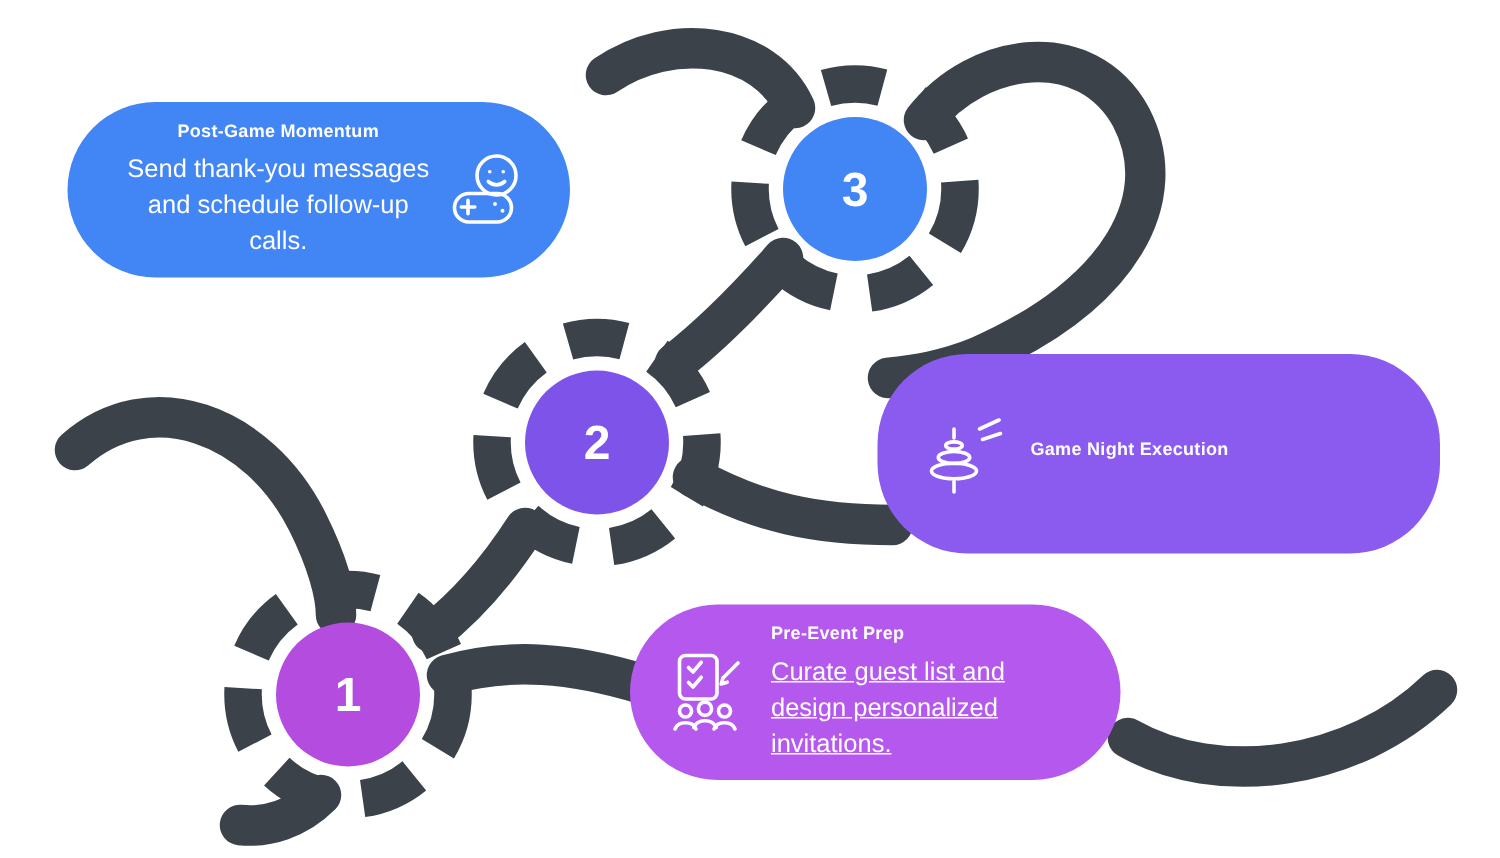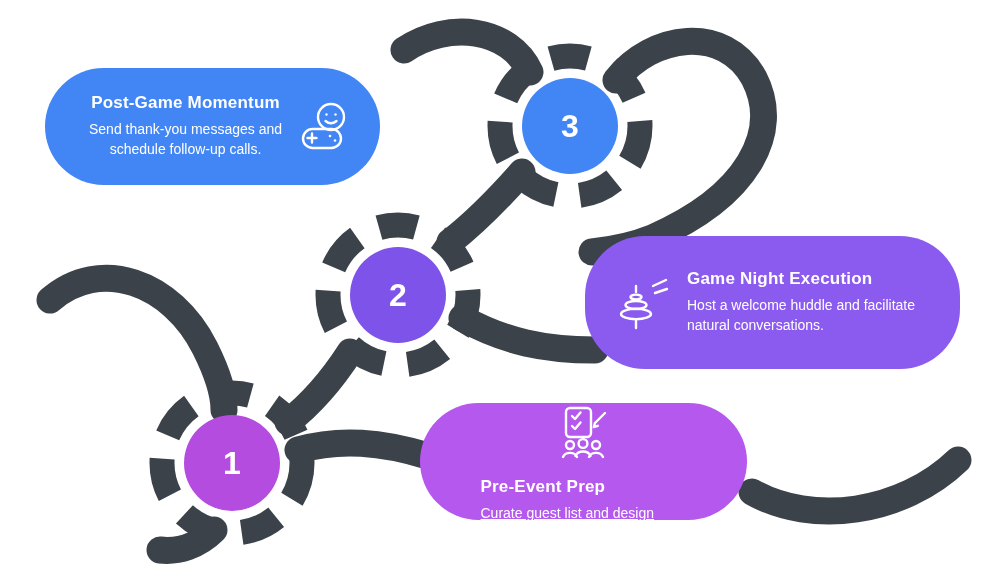--- a/index.html
+++ b/index.html
@@ -13,40 +13,40 @@
     color:#fff; font-size:32px; font-weight:bold; z-index:3;
   }
   .c1 { left:184px; top:415px; background:#b44ce0; }
   .c2 { left:350px; top:247px; background:#7d53e9; }
   .c3 { left:522px; top:78px;  background:#4285f4; }
 
   .card {
     position:absolute; display:flex; align-items:center;
     color:#fff; z-index:2; box-sizing:border-box;
   }
-  .card h2 { margin:0 0 7px 0; font-size:17px; font-weight:bold; letter-spacing:0.2px; }
-  .card p  { margin:0; font-size:14px; line-height:1.4; }
+  .card h2 { margin:0 0 7px 0; font-size:12px; font-weight:bold; letter-spacing:0.2px; }
+  .card p  { margin:0; font-size:17px; line-height:1.4; }
 
   .card-blue {
     left:45px; top:68px; width:335px; height:117px;
     border-radius:60px; background:#4285f4; padding:0 24px 0 34px;
   }
   .card-blue .card-text { flex:1; text-align:center; }
   .card-blue .card-text p { max-width:210px; margin:0 auto; }
   .card-blue .icon { margin-left:6px; }
 
   .card-purple {
     left:585px; top:236px; width:375px; height:133px;
     border-radius:60px; background:#8b5bf0; padding:0 28px 0 26px; gap:18px;
   }
   .card-purple .card-text p { max-width:252px; }
 
   .card-magenta {
     left:420px; top:403px; width:327px; height:117px;
-    border-radius:60px; background:#b558ee; padding:0 22px 0 22px; gap:14px;flex-direction:column;
+    border-radius:60px; background:#b558ee; padding:0 22px 0 22px; gap:14px;
   }
   .card-magenta .card-text p { max-width:206px;text-decoration:underline; }
 
   .icon svg { display:block; }
 </style>
 </head>
 <body>
 
 <div class="canvas">
 
@@ -98,21 +98,20 @@
         <path d="M44 19 L56 15"></path>
         <path d="M25 12 v6"></path>
         <ellipse cx="25" cy="23" rx="5.5" ry="2.4"></ellipse>
         <ellipse cx="25" cy="31" rx="10.5" ry="4"></ellipse>
         <ellipse cx="25" cy="40" rx="15" ry="5.2"></ellipse>
         <path d="M25 47 v7"></path>
       </svg>
     </span>
     <div class="card-text">
       <h2>Game Night Execution</h2>
-      <p>Host a welcome huddle and facilitate natural conversations.</p>
     </div>
   </div>
   <div class="circle c2">
     <span>2</span>
   </div>
 
   <div class="card card-magenta">
     <span class="icon">
       <svg width="58" height="60" viewBox="0 0 58 60" stroke="#fff" stroke-width="2.4" fill="none" stroke-linecap="round" stroke-linejoin="round">
         <rect x="11" y="5" width="25" height="29" rx="4"></rect>

